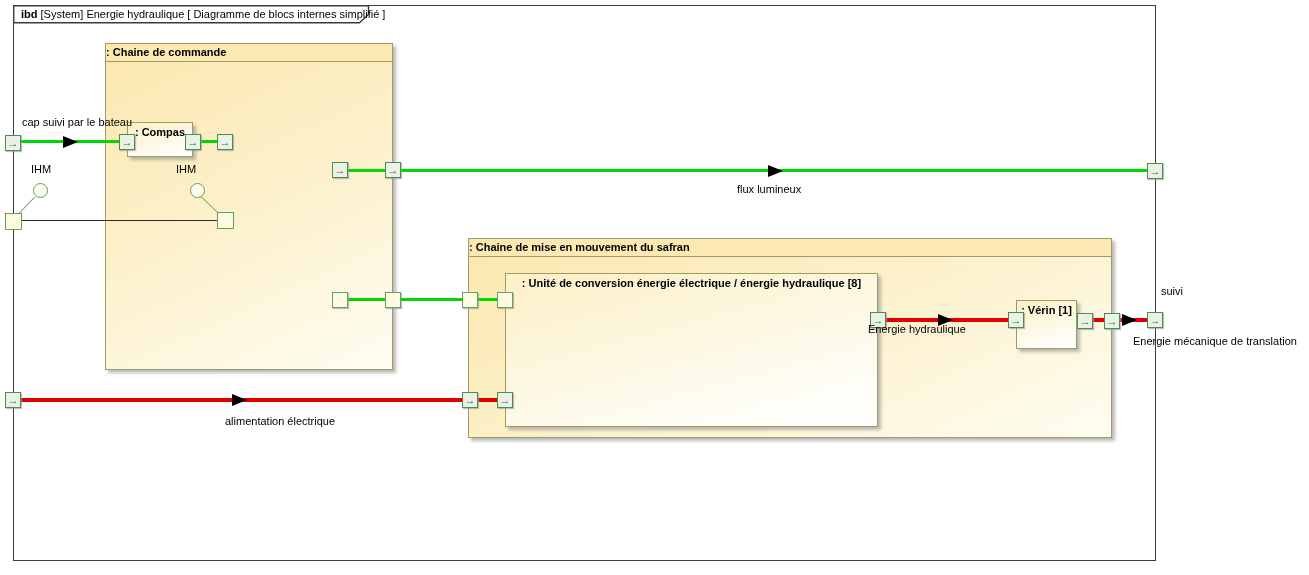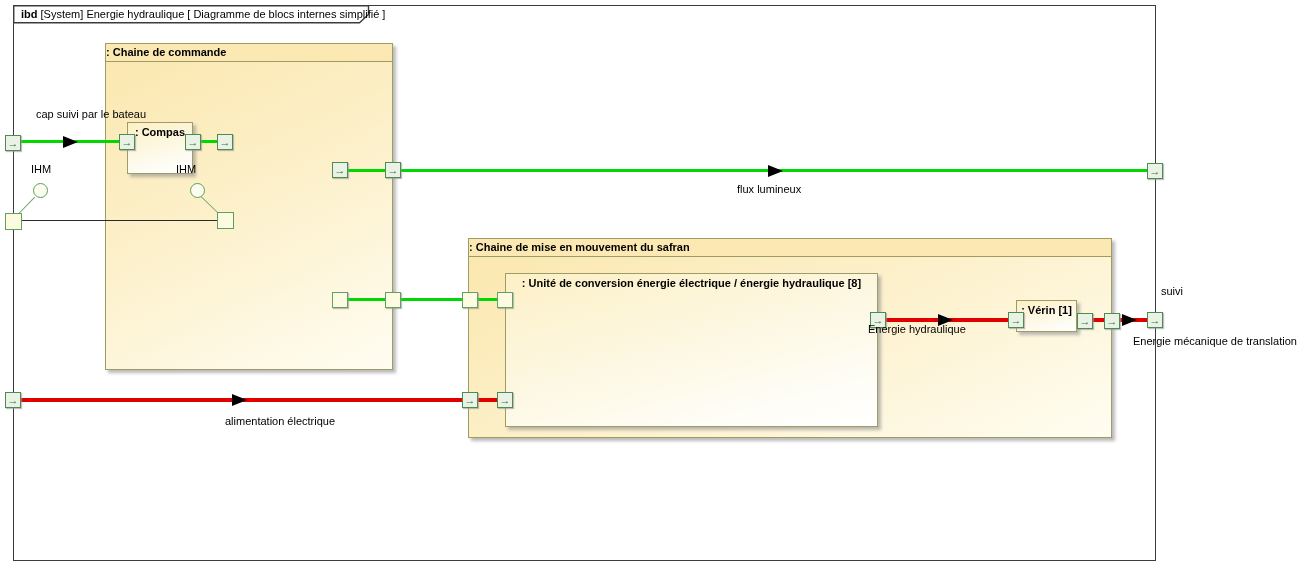--- a/index.html
+++ b/index.html
@@ -53,33 +53,33 @@
   <svg class="tab" width="357" height="19">
     <path d="M0.75,0.75 H355.5 V9.5 L346.5,17.75 H0.75 Z" fill="#ffffff" stroke="#3c3c3c" stroke-width="1.4"></path>
   </svg>
   <div class="tab-text"><b>ibd</b><span> [System] Energie hydraulique [ Diagramme de blocs internes simplifié ]</span></div>
 
   <div class="block chaine" style="left:105px;top:43px;width:288px;height:327px;">
     <div class="chaine-hdr">: Chaine de commande</div>
   </div>
 
 
-  <div class="block inner" style="left:127px;top:122px;width:66px;height:52px;">
+  <div class="block inner" style="left:127px;top:122px;width:66px;height:35px;">
     <div class="inner-title">: Compas</div>
   </div>
 
   <div class="block chaine" style="left:468px;top:238px;width:644px;height:200px;">
     <div class="chaine-hdr">: Chaine de mise en mouvement du safran</div>
   </div>
 
   <div class="block inner" style="left:505px;top:273px;width:373px;height:154px;">
     <div class="inner-title">: Unité de conversion énergie électrique / énergie hydraulique [8]</div>
   </div>
 
-  <div class="block inner" style="left:1016px;top:300px;width:61px;height:32px;">
+  <div class="block inner" style="left:1016px;top:300px;width:61px;height:49px;">
     <div class="inner-title">: Vérin [1]</div>
   </div>
 
   <div class="hline green" style="left:18px;top:140px;width:105px;"></div>
 
   <div class="hline green" style="left:192px;top:140px;width:34px;"></div>
 
   <div class="hline green" style="left:340px;top:169px;width:810px;"></div>
 
   <div class="hline green" style="left:340px;top:298px;width:165px;"></div>
@@ -149,21 +149,21 @@
     </div>
   <div class="port" style="left:1147px;top:312px;">
       <span>→</span>
     </div>
 
   <div class="ihm-square" style="left:5px;top:213px;"></div>
   <div class="ihm-square" style="left:217px;top:212px;"></div>
   <div class="lollipop" style="left:33px;top:183px;"></div>
   <div class="lollipop" style="left:190px;top:183px;"></div>
 
-  <div class="lbl" style="left:22px;top:108px;margin-left:14px;">cap suivi par le bateau</div>
+  <div class="lbl" style="left:22px;top:116px;">cap suivi par le bateau</div>
   <div class="lbl" style="left:31px;top:163px;">IHM</div>
   <div class="lbl" style="left:176px;top:163px;">IHM</div>
   <div class="lbl" style="left:737px;top:183px;">flux lumineux</div>
   <div class="lbl" style="left:225px;top:415px;">alimentation électrique</div>
   <div class="lbl" style="left:868px;top:323px;">Energie hydraulique</div>
   <div class="lbl" style="left:1161px;top:285px;">suivi</div>
   <div class="lbl" style="left:1133px;top:335px;">Energie mécanique de translation</div>
 
 </div>
 

